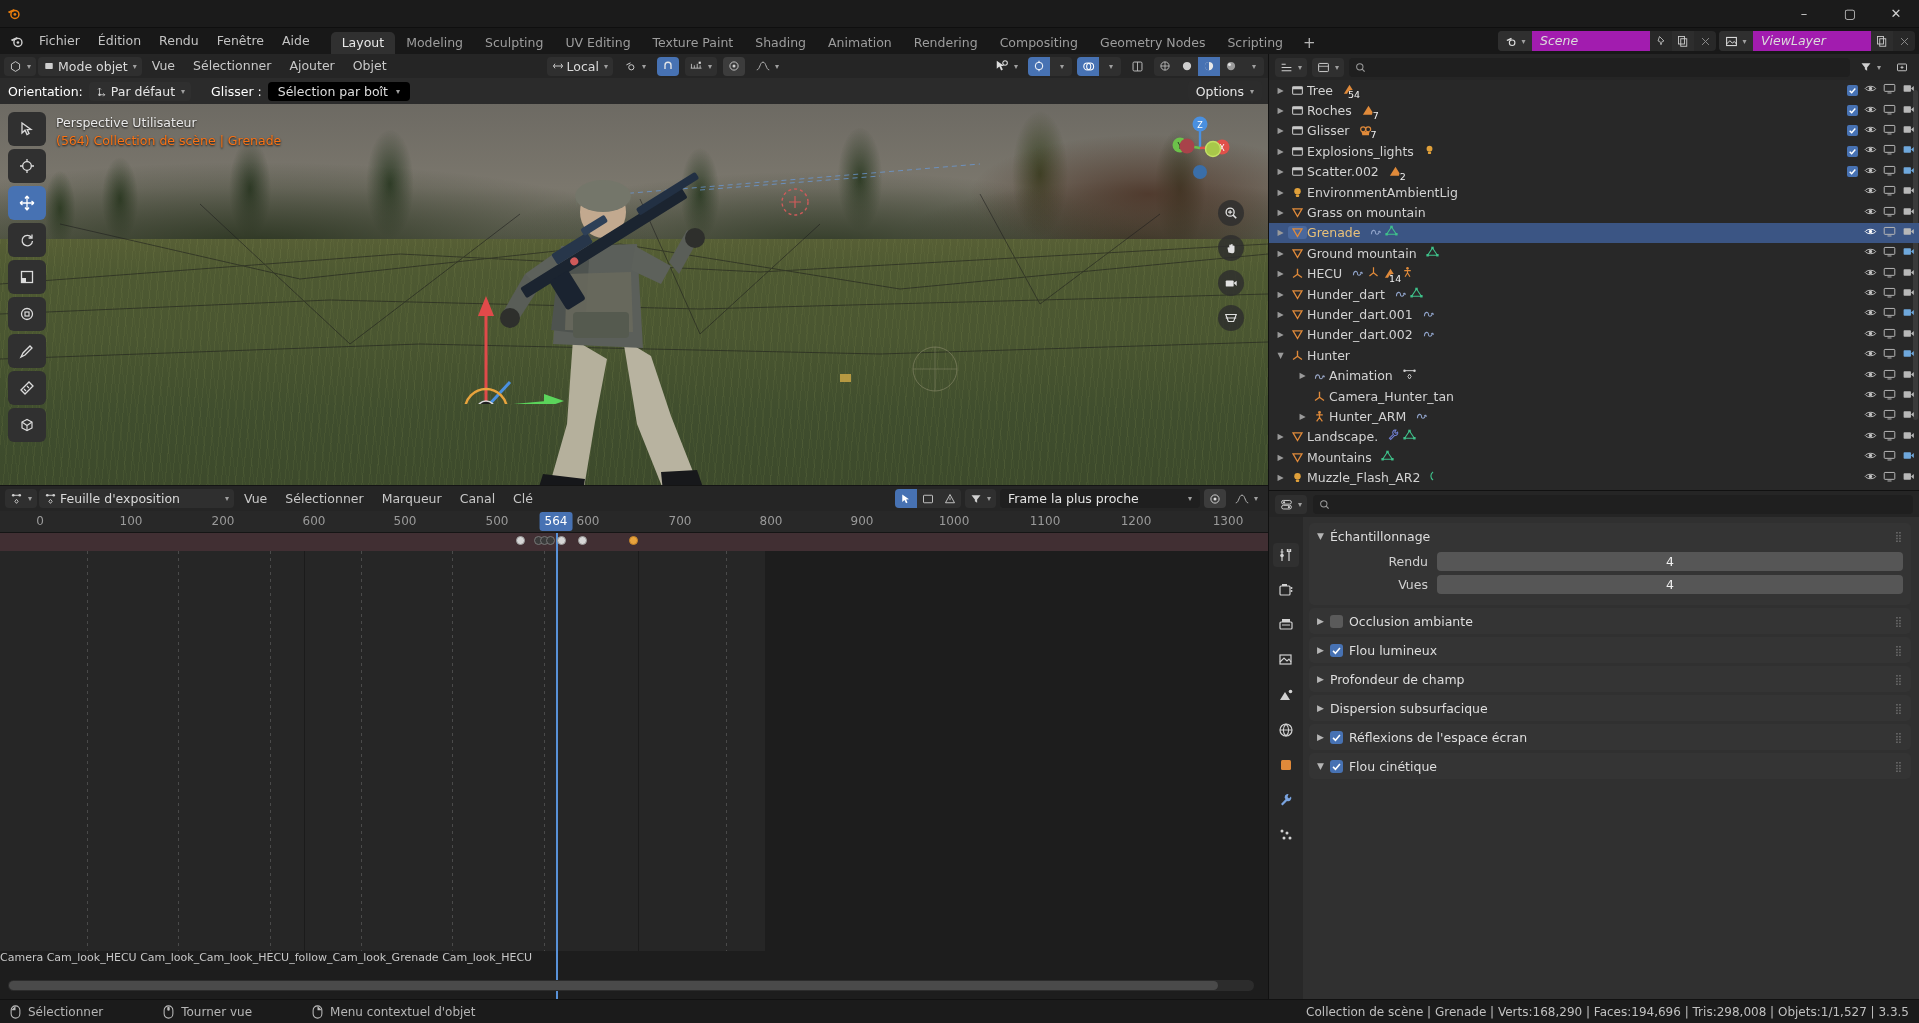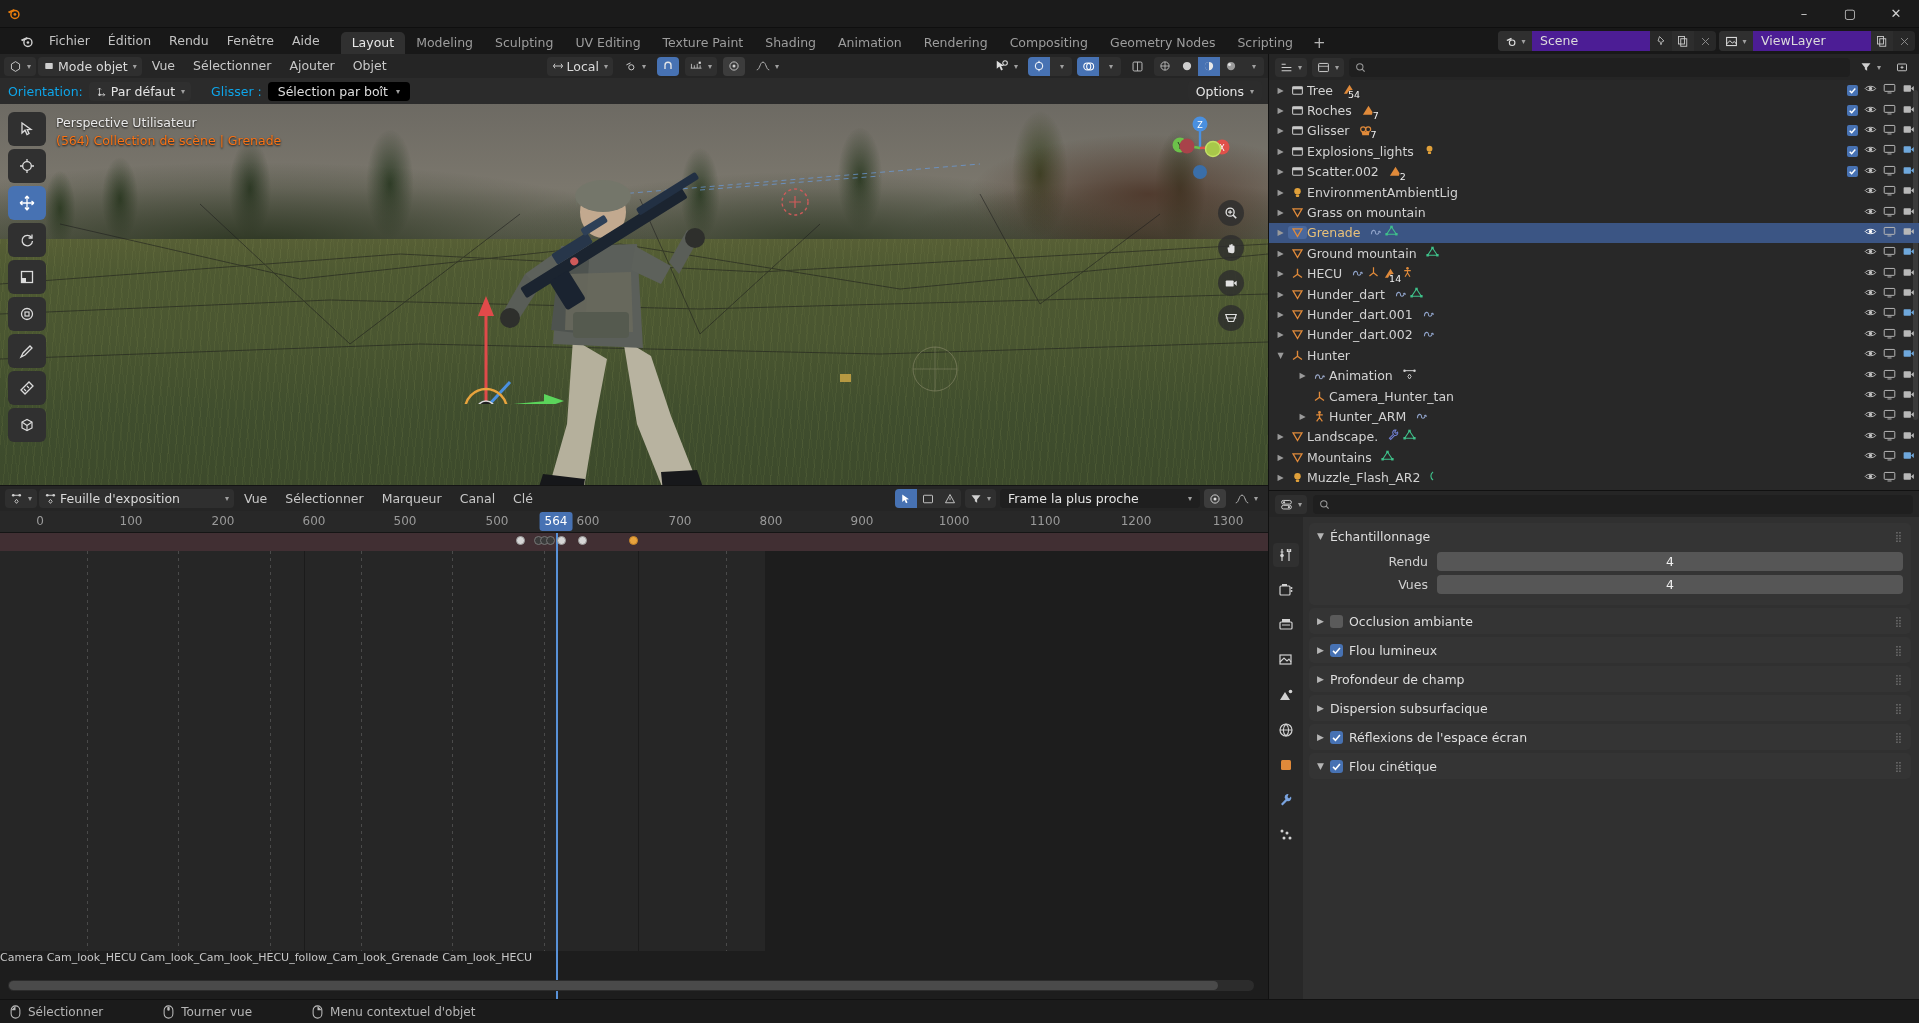--- a/index.html
+++ b/index.html
@@ -11,35 +11,35 @@
   .titlebar { height:28px; background:#1b1b1b; display:flex; align-items:center;
     border-bottom:1px solid #0f0f0f; flex:0 0 28px; }
   .tb-icon { width:26px; display:flex; align-items:center; justify-content:center; }
   .tb-title { font-size:12.5px; color:#d8d8d8; white-space:nowrap; letter-spacing:0.1px;}
   .tb-spacer { flex:1; }
   .tb-btn { width:46px; height:28px; display:flex; align-items:center; justify-content:center;
     color:#d0d0d0; font-size:13px; }
 
   
   .topbar { height:26px; background:#181818; display:flex; align-items:center; flex:0 0 26px;
-    padding-left:12px; }
+    padding-left:2px; }
   .blender-logo { width:28px; height:26px; display:flex; align-items:center; justify-content:center; }
   .menu-item { padding:0 9px; height:26px; line-height:26px; color:#c3c3c3; font-size:12.5px; }
   .ws-tabs { display:flex; align-items:flex-end; margin-left:12px; height:26px; }
   .ws-tab { padding:0 11px; height:22px; line-height:22px; color:#9d9d9d; font-size:12.5px;
     border-radius:5px 5px 0 0; align-self:flex-end; }
   .ws-tab.active { background:#303030; color:#e8e8e8; }
   .ws-add { padding:0 9px; color:#b5b5b5; font-size:15px; line-height:22px; }
   .topbar-right { margin-left:auto; display:flex; align-items:center; height:26px; padding-right:4px; gap:3px;}
   .datablock { display:flex; align-items:center; height:20px; background:#282828; border-radius:4px;
      overflow:hidden; }
   .db-idbtn { width:34px; height:20px; background:#2f2f2f; display:flex; align-items:center;
      justify-content:center; gap:2px; }
-  .db-name { min-width:118px; height:20px; line-height:20px; background:#4c1d95; padding:0 8px;
-     font-size:12.5px; color:#dcdcdc; }
+  .db-name { min-width:118px; height:20px; line-height:20px; background:#a21caf; padding:0 8px;
+     font-size:12.5px; color:#dcdcdc;font-style:italic; }
   .db-icon { width:22px; height:20px; display:flex; align-items:center; justify-content:center;
      background:#2d2d2d; }
   .db-icon.flat { background:transparent; }
 
   
   .body { flex:1; display:flex; min-height:0; }
   .leftcol { width:1268px; display:flex; flex-direction:column; min-width:0; }
   .rightcol { width:651px; display:flex; flex-direction:column; background:#1d1d1d;
      border-left:1px solid #111; }
 
@@ -50,21 +50,21 @@
   .vp-header2 { height:26px; background:#2b2b2b; display:flex; align-items:center; gap:6px;
      padding:0 8px; position:relative; }
   .hdr-btn { height:19px; display:flex; align-items:center; gap:3px; padding:0 5px;
      background:#2f2f2f; border-radius:4px; font-size:12.5px; color:#dadada; }
   .hdr-btn.plain { background:transparent; }
   .hdr-menu { padding:0 8px; font-size:12.5px; color:#c8c8c8; line-height:24px; }
   .chev { font-size:8px; color:#a0a0a0; margin-left:2px;}
   .seg { display:flex; background:#2f2f2f; border-radius:4px; overflow:hidden; height:19px; }
   .seg > div { width:22px; display:flex; align-items:center; justify-content:center; }
   .seg > div.on { background:#4772b3; }
-  .lbl-sm { font-size:12.5px; color:#0ea5e9;text-align:right; }
+  .lbl-sm { font-size:12.5px; color:#ffffff;text-align:right; }
   .orient-box { display:flex; align-items:center; height:19px; background:#2f2f2f;
      border-radius:4px; padding:0 6px; gap:4px; font-size:12.5px;}
   .snapbox { display:flex; align-items:center; height:19px; background:#000000;
      border-radius:4px; padding:0 10px; font-size:12.5px; color:#ddd;}
   .options-btn { position:absolute; right:6px; top:3px; height:20px; display:flex;
      align-items:center; gap:4px; padding:0 8px; background:#2c2c2c; border-radius:4px;
      font-size:12.5px; }
 
   .viewport { position:absolute; left:0; right:0; top:50px; bottom:0; overflow:hidden; }
   .vp-sky { position:absolute; inset:0;
@@ -1654,14 +1654,15 @@
         </svg>
       <span>Tourner vue</span>
     </div>
     <div class="sb-item">
       <svg width="11" height="14" viewBox="0 0 12 16">
           <rect x="1" y="1" width="10" height="14" rx="5" fill="none" stroke="#bbb" stroke-width="1.2"></rect>
           <path d="M11 6 L6 6 L6 1.2" fill="#bbb"></path>
         </svg>
       <span>Menu contextuel d'objet</span>
     </div>
+    <div class="sb-right">Collection de scène | Grenade | Verts:168,290 | Faces:194,696 | Tris:298,008 | Objets:1/1,527 | 3.3.5</div>
   </div>
 </div>
 
 </body></html>

